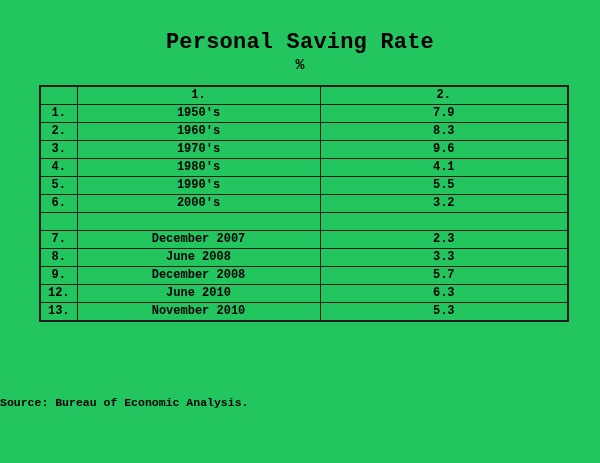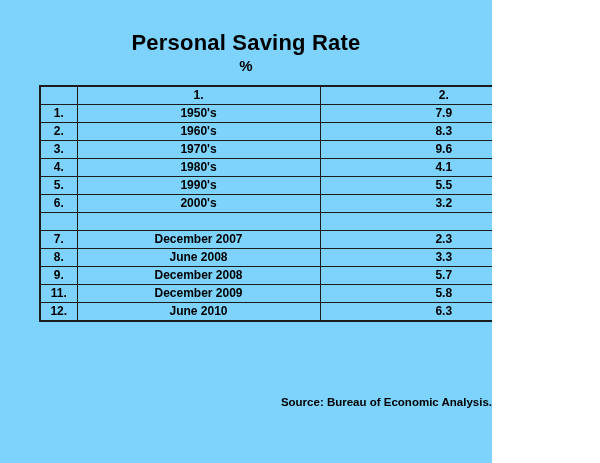--- a/index.html
+++ b/index.html
@@ -2,24 +2,24 @@
 <html><head>
 <meta charset="utf-8">
 <style>
   html, body {
     margin: 0;
     padding: 0;
     background: #ffffff;
   }
   .slide {
     position: relative;
-    width: 492px;
+    width: 600px;
     height: 463px;
-    background: #7dd3fc;
-    font-family: Liberation Sans, sans-serif;
+    background: #22c55e;
+    font-family: Liberation Mono, monospace;
     color: #000000;
     overflow: hidden;
   }
   .title {
     position: absolute;
     top: 30px;
     left: 0;
     width: 100%;
     text-align: center;
     font-size: 22px;
@@ -59,21 +59,21 @@
     border: 2px solid #1c1c1c;
   }
   col.c-num { width: 37px; }
   col.c-period { width: 243px; }
   col.c-value { width: 248px; }
   .source {
     position: absolute;
     top: 396px;
     left: 0;
     width: 100%;
-    text-align: right;
+    text-align: left;
     font-size: 11.5px;
     font-weight: bold;
   }
 </style>
 </head>
 <body>
 
 <div class="slide">
 
   <div class="title">Personal Saving Rate</div>
@@ -135,27 +135,27 @@
         <td>8.</td>
         <td>June 2008</td>
         <td>3.3</td>
       </tr>
       <tr>
         <td>9.</td>
         <td>December 2008</td>
         <td>5.7</td>
       </tr>
       <tr>
-        <td>11.</td>
-        <td>December 2009</td>
-        <td>5.8</td>
-      </tr>
-      <tr>
         <td>12.</td>
         <td>June 2010</td>
         <td>6.3</td>
+      </tr>
+      <tr>
+        <td>13.</td>
+        <td>November 2010</td>
+        <td>5.3</td>
       </tr>
     </tbody>
   </table>
 
   <div class="source">Source: Bureau of Economic Analysis.</div>
 
 </div>
 
 </body></html>

